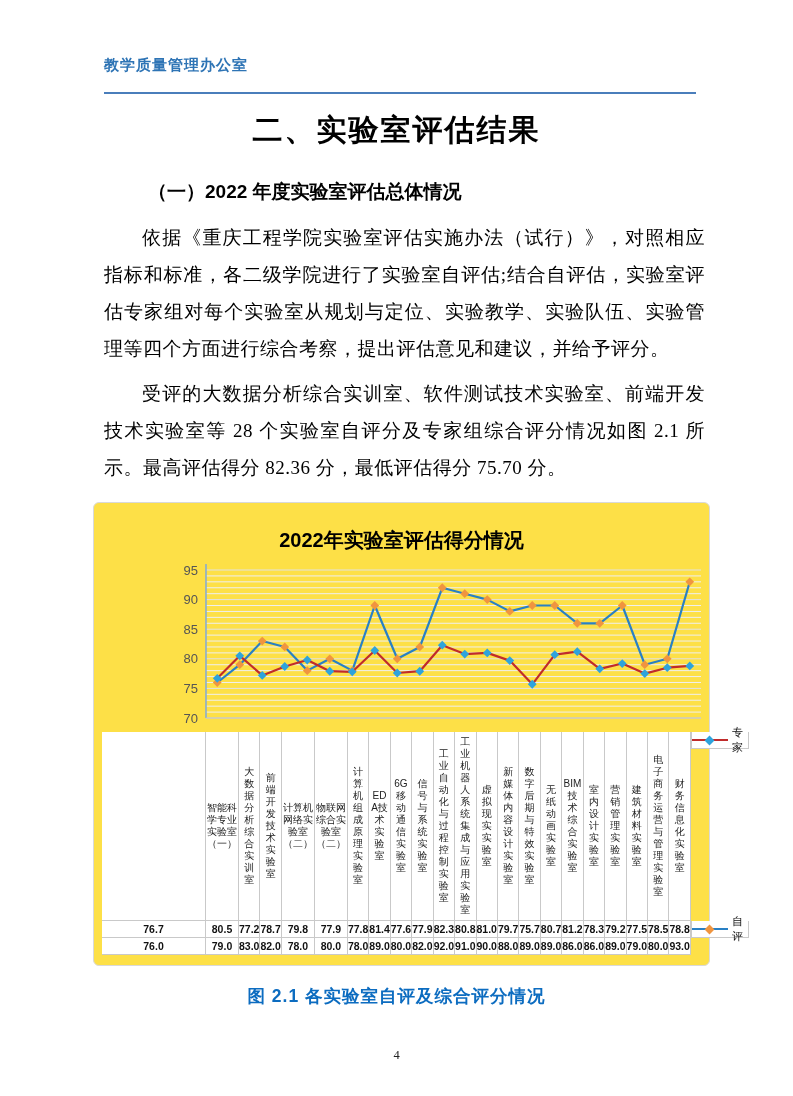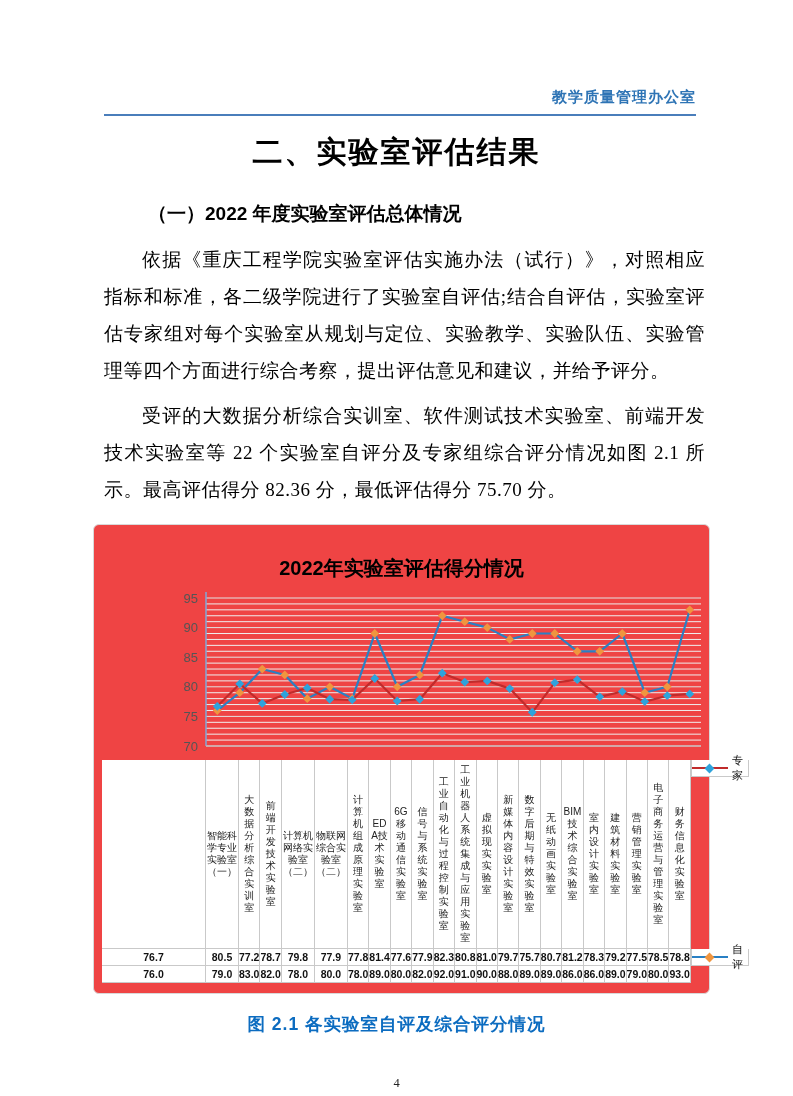--- a/index.html
+++ b/index.html
@@ -1,40 +1,40 @@
 <!DOCTYPE html>
 <html><head>
 <meta charset="utf-8">
 <style>
   html,body{margin:0;padding:0;background:#ffffff;}
   .page{position:relative;width:793px;height:1096px;background:#fff;overflow:hidden;
         font-family:"Liberation Serif","DejaVu Serif",serif;color:#000;}
 
   
-  .hdr{margin:88px 0 0 104px;width:592px;border-bottom:2px solid #4A7EBB;padding-bottom:7px;text-align:right;}
+  .hdr{margin:56px 0 0 104px;width:592px;border-bottom:2px solid #4A7EBB;padding-bottom:17px;}
   .hdr-zh{font-family:"Liberation Sans","DejaVu Sans",sans-serif;font-weight:bold;
           font-size:15px;color:#2E74B5;letter-spacing:1px;}
   .hdr-en{font-family:"Liberation Sans","DejaVu Sans",sans-serif;font-size:13px;
           color:#2E74B5;margin-top:4px;}
 
   
   .sec-title{font-family:"Liberation Sans","DejaVu Sans",sans-serif;font-weight:bold;
              font-size:30px;color:#000;text-align:center;margin:16px 40px 0;letter-spacing:2px;}
   .sub-title{font-family:"Liberation Sans","DejaVu Sans",sans-serif;font-weight:bold;
              font-size:19px;margin:28px 12px 0 148px;}
 
   
   .body-para{width:601px;margin:14px 0 0 104px;font-size:19px;line-height:37px;
              text-align:justify;text-indent:2em;letter-spacing:0.5px;}
   .body-para + .body-para{margin-top:8px;}
 
   
   .chart-box{margin:16px 0 0 93px;width:617px;border:1px solid #D9D9D9;border-radius:6px;
-             padding:28px 8px 10px;box-sizing:border-box;
-             font-family:"Liberation Sans","DejaVu Sans",sans-serif;background:#ef4444;}
+             padding:22px 8px 10px;box-sizing:border-box;
+             font-family:"Liberation Sans","DejaVu Sans",sans-serif;background:#fde047;}
   .chart-title{font-size:20px;font-weight:bold;text-align:center;color:#000;margin:2px 0 4px;}
   #plot-wrap{width:599px;}
 
   
   #chart-table{display:grid;grid-template-columns:104px repeat(22,1fr);width:599px;box-sizing:border-box;}
   .cell{border-right:1px solid #C9C9C9;border-bottom:1px solid #C9C9C9;display:flex;
         align-items:center;justify-content:center;box-sizing:border-box;background:#fff;}
   .corner{border-right:1px solid #C9C9C9;border-bottom:1px solid #C9C9C9;border-left:none;}
   .lbl{font-size:10px;line-height:12px;word-break:break-all;text-align:center;
        padding:4px 1px;min-height:108px;color:#222;}
@@ -57,21 +57,21 @@
 
   <div class="hdr">
     <div class="hdr-zh">教学质量管理办公室</div>
   </div>
 
   <div class="sec-title">二、实验室评估结果</div>
 
   <div class="sub-title">（一）2022 年度实验室评估总体情况</div>
 
   <p class="body-para">依据《重庆工程学院实验室评估实施办法（试行）》，对照相应指标和标准，各二级学院进行了实验室自评估;结合自评估，实验室评估专家组对每个实验室从规划与定位、实验教学、实验队伍、实验管理等四个方面进行综合考察，提出评估意见和建议，并给予评分。</p>
-  <p class="body-para">受评的大数据分析综合实训室、软件测试技术实验室、前端开发技术实验室等 22 个实验室自评分及专家组综合评分情况如图 2.1 所示。最高评估得分 82.36 分，最低评估得分 75.70 分。</p>
+  <p class="body-para">受评的大数据分析综合实训室、软件测试技术实验室、前端开发技术实验室等 28 个实验室自评分及专家组综合评分情况如图 2.1 所示。最高评估得分 82.36 分，最低评估得分 75.70 分。</p>
 
   <div class="chart-box">
     <div class="chart-title">2022年实验室评估得分情况</div>
     <div id="plot-wrap">
       <svg id="plot" xmlns="http://www.w3.org/2000/svg" width="599" height="170" viewBox="0 0 599 170">
           <line x1="104" y1="160" x2="599" y2="160" stroke="#E2E2E2" stroke-width="1"></line>
           <line x1="104" y1="154.08" x2="599" y2="154.08" stroke="#EFEFEF" stroke-width="1"></line>
           <line x1="104" y1="148.16" x2="599" y2="148.16" stroke="#EFEFEF" stroke-width="1"></line>
           <line x1="104" y1="142.24" x2="599" y2="142.24" stroke="#EFEFEF" stroke-width="1"></line>
           <line x1="104" y1="136.32" x2="599" y2="136.32" stroke="#EFEFEF" stroke-width="1"></line>
@@ -164,22 +164,22 @@
         <div class="cell lbl">6G移动通信实验室</div>
         <div class="cell lbl">信号与系统实验室</div>
         <div class="cell lbl">工业自动化与过程控制实验室</div>
         <div class="cell lbl">工业机器人系统集成与应用实验室</div>
         <div class="cell lbl">虚拟现实实验室</div>
         <div class="cell lbl">新媒体内容设计实验室</div>
         <div class="cell lbl">数字后期与特效实验室</div>
         <div class="cell lbl">无纸动画实验室</div>
         <div class="cell lbl">BIM技术综合实验室</div>
         <div class="cell lbl">室内设计实验室</div>
+        <div class="cell lbl">营销管理实验室</div>
         <div class="cell lbl">建筑材料实验室</div>
-        <div class="cell lbl">营销管理实验室</div>
         <div class="cell lbl">电子商务运营与管理实验室</div>
         <div class="cell lbl">财务信息化实验室</div>
         <div class="cell legend">
           <span class="swatch">
             <span class="line" style="background: rgb(192, 43, 43);"></span>
             <span class="diamond" style="background: rgb(46, 163, 220);"></span>
           </span>
           <span>专家</span>
         </div>
         <div class="cell val">76.7</div>

